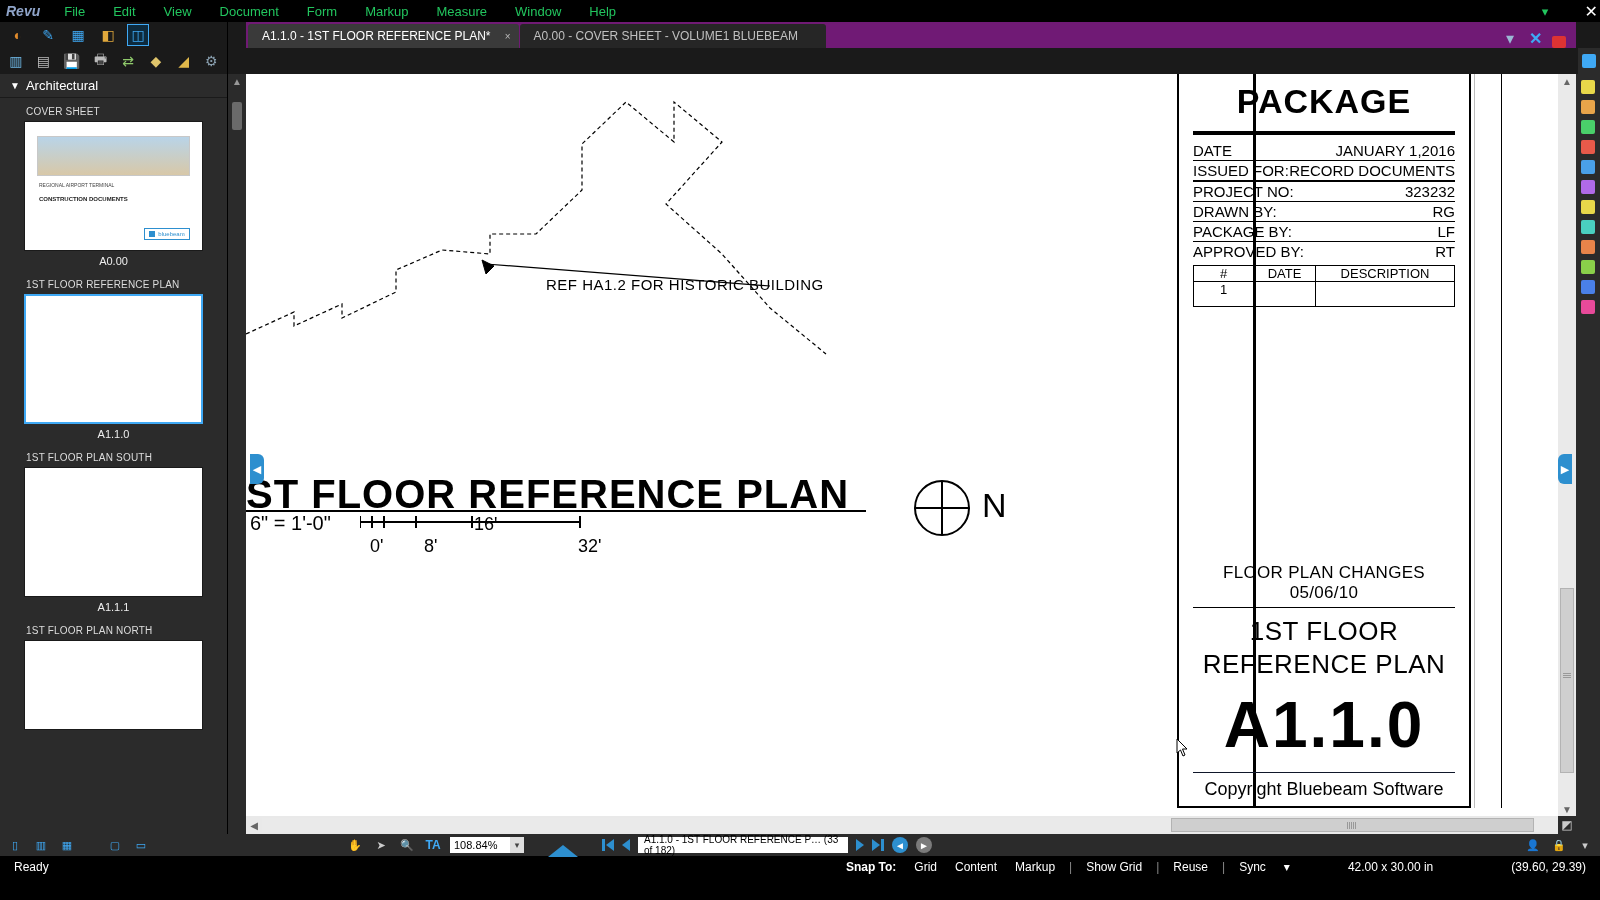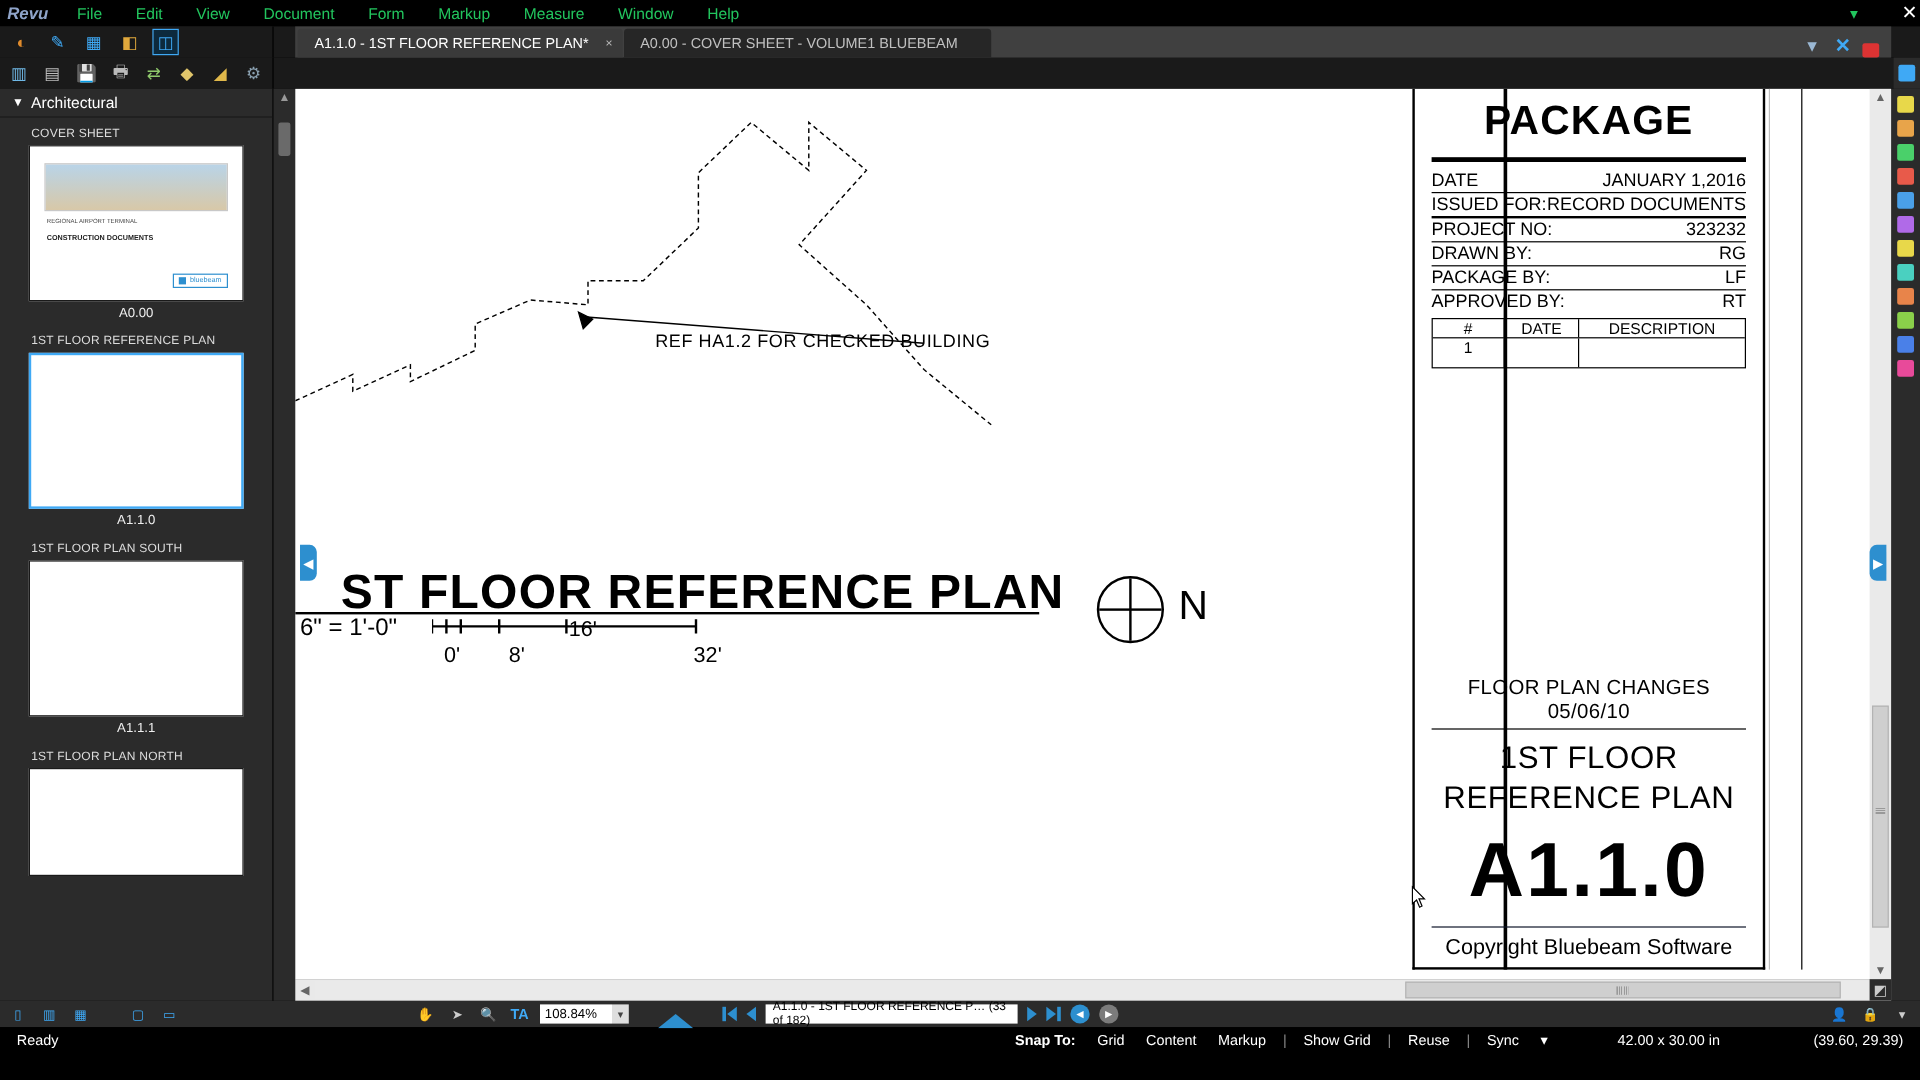--- a/index.html
+++ b/index.html
@@ -10,21 +10,21 @@
 .menubar .logo { color: #8fa4c9; font-style: italic; font-weight: bold; font-size: 14px; padding: 0 10px 0 4px; }
 .menubar .mitem { color: #22c55e; font-size: 13px; padding: 0 14px; cursor: pointer; }
 
 
 .profilebar { height: 26px; background: #1a1a1a; display: flex; align-items: center; gap: 10px; padding: 0 8px; }
 .profilebar .pb { width: 20px; height: 20px; display:flex; align-items:center; justify-content:center; color:#aaa; font-size:14px; }
 .profilebar .pb.active { outline: 1px solid #3fa9f5; background:#0d2a3d; }
 .spacer { flex: 1; }
 
 
-.tabbar { height: 26px; background: #404040; display:flex; align-items:flex-end; padding: 0 2px; gap:1px; }
+.tabbar { height: 26px; background: #701a75; display:flex; align-items:flex-end; padding: 0 2px; gap:1px; }
 .tab { height: 24px; padding: 0 28px 0 14px; font-size: 12px; display:flex; align-items:center; position:relative; border-radius: 3px 3px 0 0; }
 .tab.active { background: #3a3a3a; color:#fff; }
 .tab.inactive { background: #262626; color:#c0c0c0; }
 .tab .x { position:absolute; right:8px; color:#bbb; font-size:10px; }
 
 
 .toolbar2 { height: 26px; background:#1a1a1a; display:flex; align-items:center; gap:12px; padding: 0 8px; }
 .toolbar2 .tb { width:20px; height:20px; display:flex; align-items:center; justify-content:center; color:#bbb; font-size:14px; }
 
 
@@ -107,21 +107,21 @@
 .tb-changes { text-align:center; font-size:17px; border-bottom:1.5px solid #000; padding:0 0 4px; letter-spacing:.3px;}
 .tb-sub { text-align:center; font-size:17px; padding:4px 0 2px; border-bottom:1.5px solid #000; margin:0 6px;}
 .tb-sheettitle{ text-align:center; font-size:26px; font-weight:500; padding:8px 0 2px; letter-spacing:.5px;}
 .tb-sheetnum{ text-align:center; font-size:64px; font-weight:900; letter-spacing:2px; padding: 6px 0 10px;}
 .tb-copy{ text-align:center; font-size:18px; border-top:1px solid #0f172a; padding-top:6px;}
 
 .leftsheet { position:absolute; left:0; top:0; width: 1010px; bottom:8px;}
 .sheetline { position:absolute; right:0; top:0; bottom:0; width:3px; background:#000;}
 .outline { position:absolute; stroke:#000; fill:none;}
 .callout-txt { position:absolute; font-family:Arial; font-size:15px; letter-spacing:.5px;}
-.big-title { position:absolute; font-family:Arial; font-size:40px; font-weight:600; letter-spacing:1px;padding-left:38px;}
+.big-title { position:absolute; font-family:Arial; font-size:40px; font-weight:600; letter-spacing:1px;}
 .scale-txt { position:absolute; font-family:Arial; font-size:20px;}
 .tick-lbl { position:absolute; font-family:Arial; font-size:18px;}
 .north-n { position:absolute; font-family:Arial; font-size:34px;}
 .compass { position:absolute; width:56px; height:56px; border:2px solid #000; border-radius:50%;}
 .compass:before{content:"";position:absolute;left:0;right:0;top:50%;height:2px;background:#000;transform:translateY(-1px);}
 .compass:after{content:"";position:absolute;top:0;bottom:0;left:50%;width:2px;background:#000;transform:translateX(-1px);}
 .under-rule { position:absolute; height:1.5px; background:#000;}
 .paperedge { position:absolute; right:74px; top:0; bottom:8px; width:28px; border-left:1px solid #bdbdbd; border-right:1.5px solid #000; background:#fff;}
 
 
@@ -244,21 +244,21 @@
       <div class="page">
 
         <div class="leftsheet">
 
           <svg class="outline" style="left:0;top:0;width:700px;height:350px" viewBox="0 0 700 350">
             <polyline points="0,260 48,238 48,252 96,230 96,244 150,218 150,196 196,176 244,180 244,160 290,160 336,116 336,70 380,28 428,68 428,28 476,68 420,130 476,180 524,234 580,280" stroke="#000" stroke-width="1.2" fill="none" stroke-dasharray="4 3"></polyline>
             <polyline points="0,260 700,260" stroke="none"></polyline>
             <polyline points="240,190 524,212" stroke="#000" stroke-width="1.2" fill="none"></polyline>
             <polygon points="236,186 248,192 240,200" fill="#000"></polygon>
           </svg>
-          <div class="callout-txt" style="left:300px; top:202px">REF HA1.2 FOR CHECKED BUILDING</div>
+          <div class="callout-txt" style="left:300px; top:202px">REF HA1.2 FOR HISTORIC BUILDING</div>
 
           <div class="big-title" style="left:0; top:398px">ST FLOOR REFERENCE PLAN</div>
           <div class="under-rule" style="left:0; top:436px; width:620px"></div>
           <div class="scale-txt" style="left:4px; top:438px">6" = 1'-0"</div>
 
           <svg style="position:absolute;left:114px;top:440px;width:230px;height:24px">
             <line x1="0" y1="8" x2="220" y2="8" stroke="#000" stroke-width="2"></line>
             <line x1="0" y1="2" x2="0" y2="14" stroke="#000" stroke-width="2"></line>
             <line x1="12" y1="2" x2="12" y2="14" stroke="#000" stroke-width="2"></line>
             <line x1="24" y1="2" x2="24" y2="14" stroke="#000" stroke-width="2"></line>

